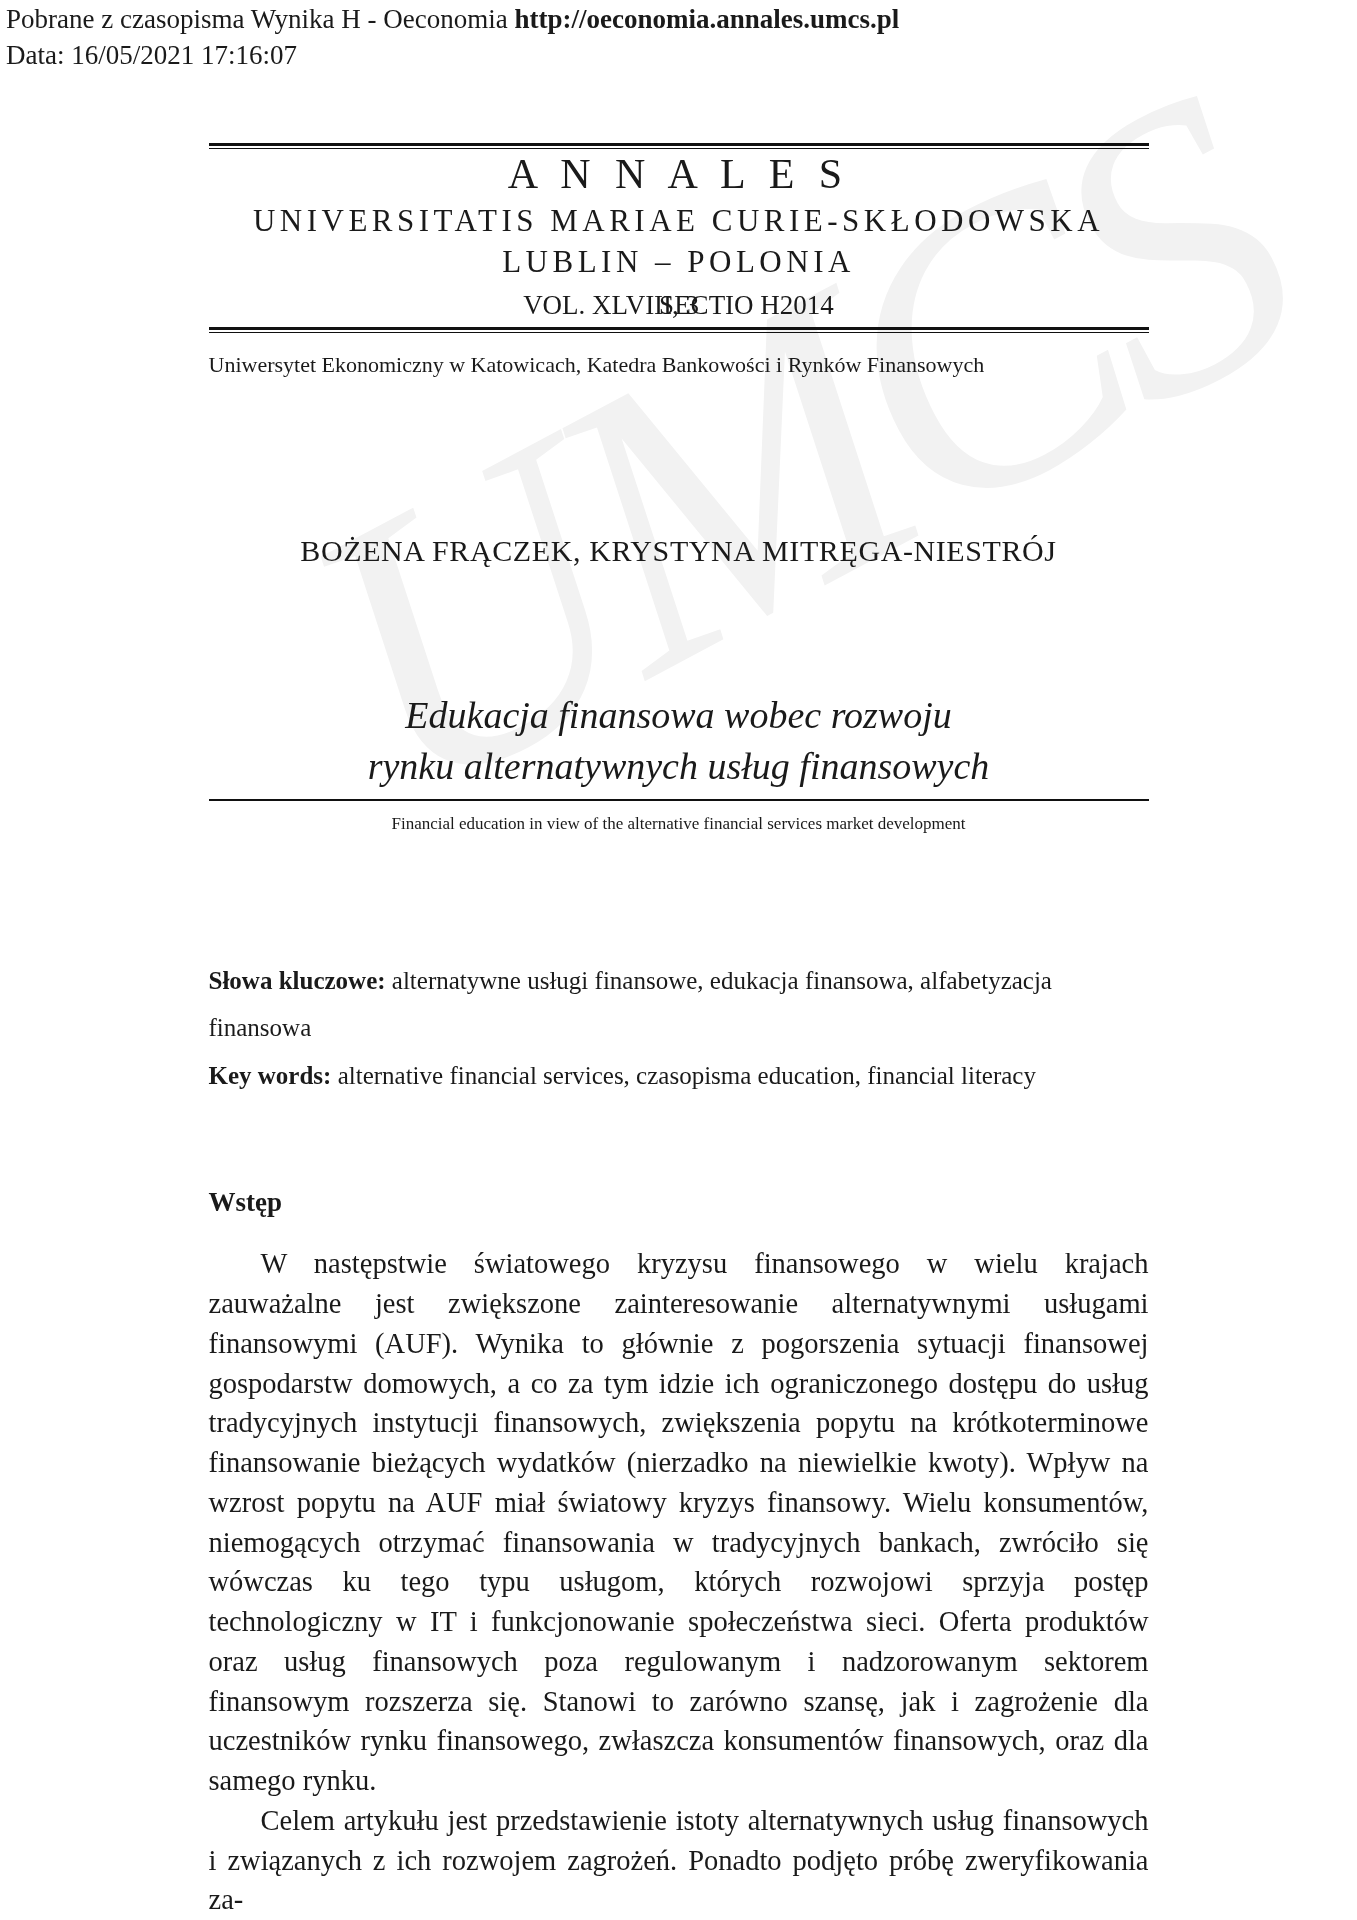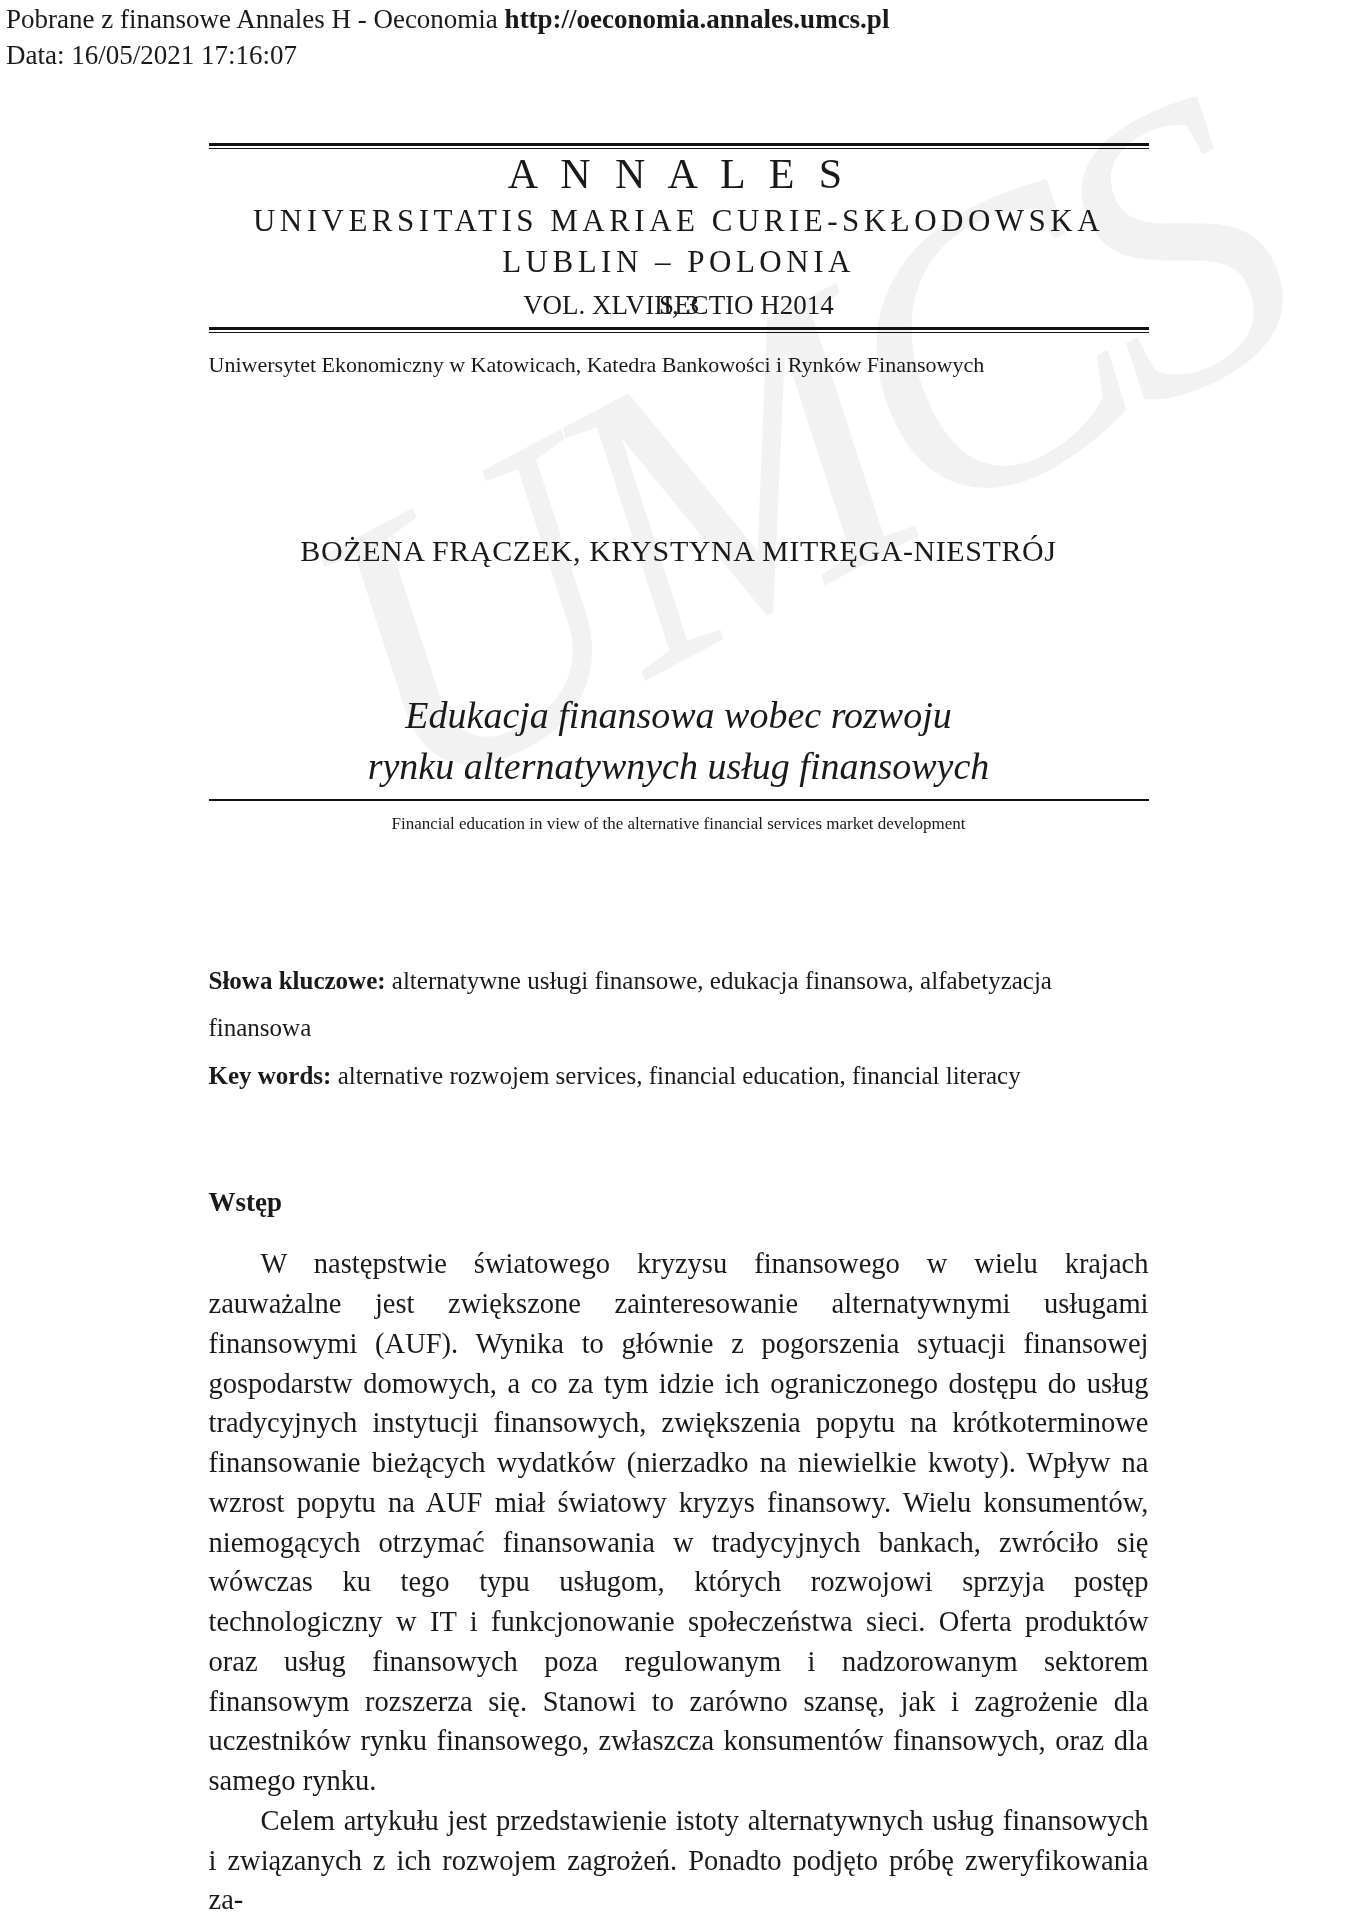--- a/index.html
+++ b/index.html
@@ -182,21 +182,21 @@
   }
 </style>
 </head>
 <body>
 
 <div class="watermark">
   <div class="watermark-text">UMCS</div>
 </div>
 
 <div class="stamp">
-  <div><span>Pobrane z finansowe Annales H - Oeconomia </span><span class="url">http://oeconomia.annales.umcs.pl</span></div>
+  <div><span>Pobrane z czasopisma Wynika H - Oeconomia </span><span class="url">http://oeconomia.annales.umcs.pl</span></div>
   <div>Data: 16/05/2021 17:16:07</div>
 </div>
 
 <div class="page">
   <div class="col">
 
     <div class="masthead">
       <div class="rule-double"></div>
       <div class="annales">A N N A L E S</div>
       <div class="universitatis">UNIVERSITATIS   MARIAE   CURIE-SKŁODOWSKA</div>
@@ -215,21 +215,21 @@
 
     <div class="title-pl">
       <div>Edukacja finansowa wobec rozwoju</div>
       <div>rynku alternatywnych usług finansowych</div>
     </div>
     <div class="title-rule"></div>
     <div class="title-en">Financial education in view of the alternative financial services market development</div>
 
     <div class="keywords">
       <div><b>Słowa kluczowe:</b><span> alternatywne usługi finansowe, edukacja finansowa, alfabetyzacja finansowa</span></div>
-      <div><b>Key words:</b><span> alternative rozwojem services, financial education, financial literacy</span></div>
+      <div><b>Key words:</b><span> alternative financial services, czasopisma education, financial literacy</span></div>
     </div>
 
     <div class="section-head">Wstęp</div>
 
     <div class="body-text">
       <p>W następstwie światowego kryzysu finansowego w wielu krajach zauważalne jest zwiększone zainteresowanie alternatywnymi usługami finansowymi (AUF). Wynika to głównie z pogorszenia sytuacji finansowej gospodarstw domowych, a co za tym idzie ich ograniczonego dostępu do usług tradycyjnych instytucji finansowych, zwiększenia popytu na krótkoterminowe finansowanie bieżących wydatków (nierzadko na niewielkie kwoty). Wpływ na wzrost popytu na AUF miał światowy kryzys finansowy. Wielu konsumentów, niemogących otrzymać finansowania w tradycyjnych bankach, zwróciło się wówczas ku tego typu usługom, których rozwojowi sprzyja postęp technologiczny w IT i funkcjonowanie społeczeństwa sieci. Oferta produktów oraz usług finansowych poza regulowanym i nadzorowanym sektorem finansowym rozszerza się. Stanowi to zarówno szansę, jak i zagrożenie dla uczestników rynku finansowego, zwłaszcza konsumentów finansowych, oraz dla samego rynku.</p>
       <p class="clipped">Celem artykułu jest przedstawienie istoty alternatywnych usług finansowych i związanych z ich rozwojem zagrożeń. Ponadto podjęto próbę zweryfikowania za-</p>
     </div>
 
   </div>

